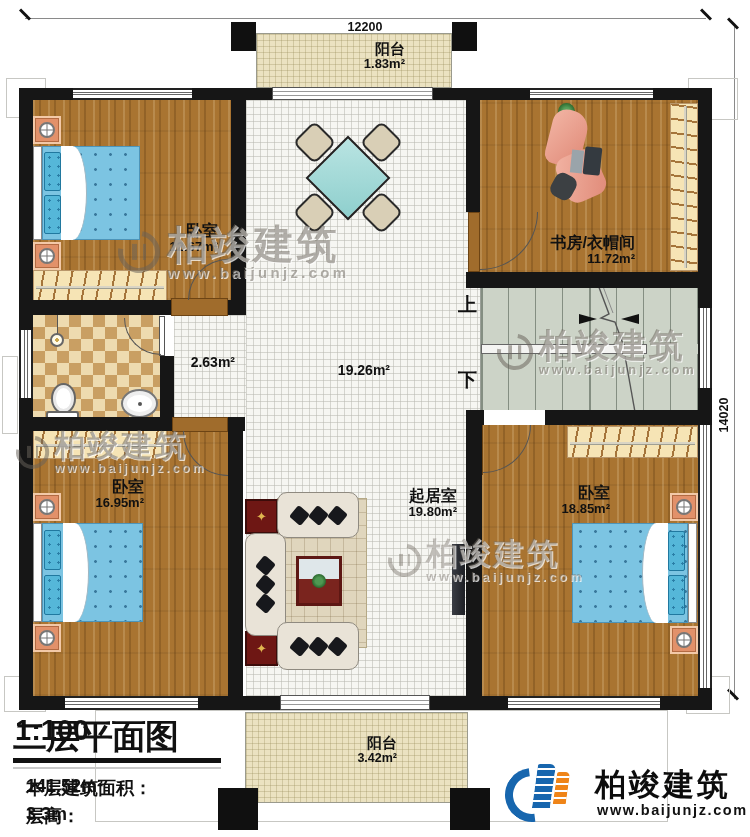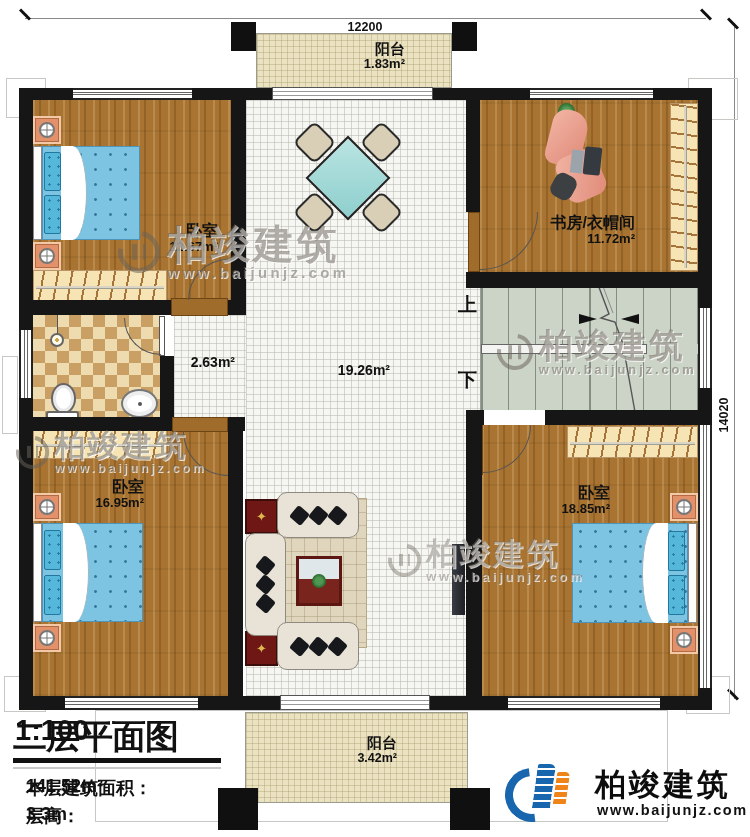--- a/index.html
+++ b/index.html
@@ -282,33 +282,37 @@
   <div class="wall" style="left:466px;top:425px;width:16px;height:271px"></div>
 
   <div class="rlabel" style="left:305px;top:40px;width:100px">
     <span class="rname" style="font-size:15px">阳台</span>
     <span class="rarea" style="font-size:13px">1.83m²</span>
   </div>
   <div class="rlabel" style="left:118px;top:222px;width:100px">
     <span class="rname">卧室</span>
     <span class="rarea">12.67m²</span>
   </div>
-  <div class="rlabel" style="left:495px;top:214px;width:140px">
+  <div class="rlabel" style="left:495px;top:234px;width:140px">
     <span class="rname">书房/衣帽间</span>
     <span class="rarea">11.72m²</span>
   </div>
   <div class="rlabel" style="left:165px;top:354px;width:70px">
     <span class="rarea" style="font-size:14px">2.63m²</span>
   </div>
   <div class="rlabel" style="left:290px;top:362px;width:100px">
     <span class="rarea" style="font-size:14px">19.26m²</span>
   </div>
   <div class="rlabel" style="left:44px;top:478px;width:100px">
     <span class="rname">卧室</span>
     <span class="rarea">16.95m²</span>
+  </div>
+  <div class="rlabel" style="left:357px;top:487px;width:100px">
+    <span class="rname">起居室</span>
+    <span class="rarea">19.80m²</span>
   </div>
   <div class="rlabel" style="left:510px;top:484px;width:100px">
     <span class="rname">卧室</span>
     <span class="rarea">18.85m²</span>
   </div>
   <div class="rlabel" style="left:297px;top:734px;width:100px">
     <span class="rname" style="font-size:15px">阳台</span>
     <span class="rarea" style="font-size:12.5px">3.42m²</span>
   </div>
 

